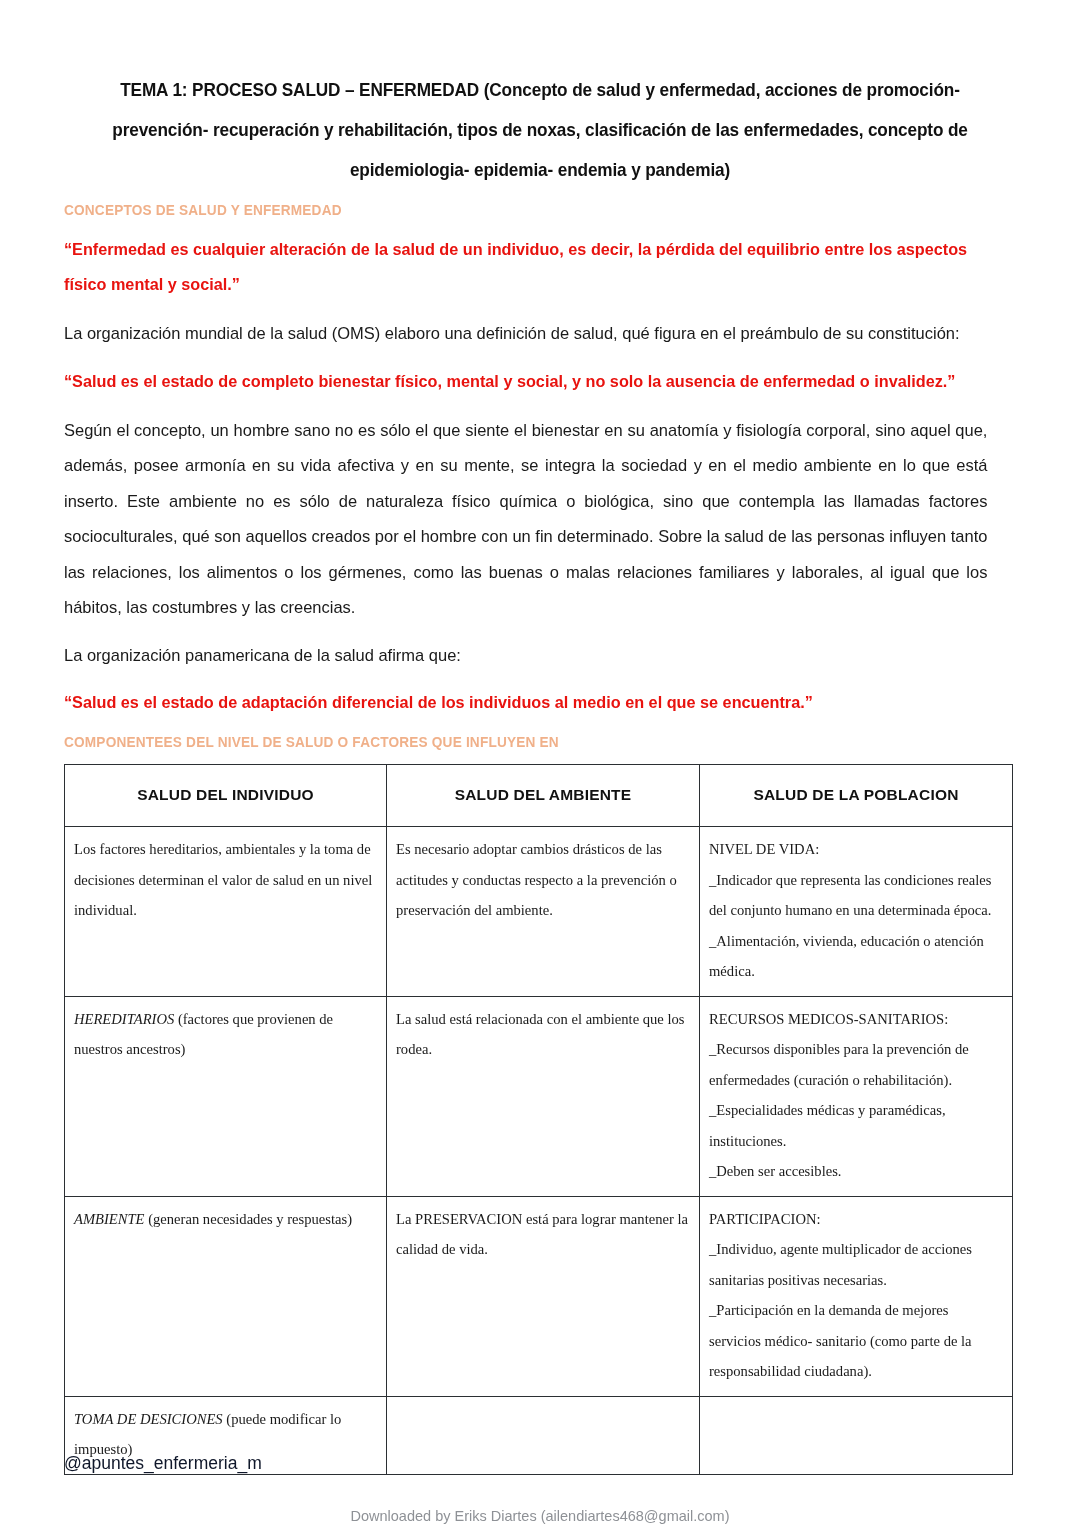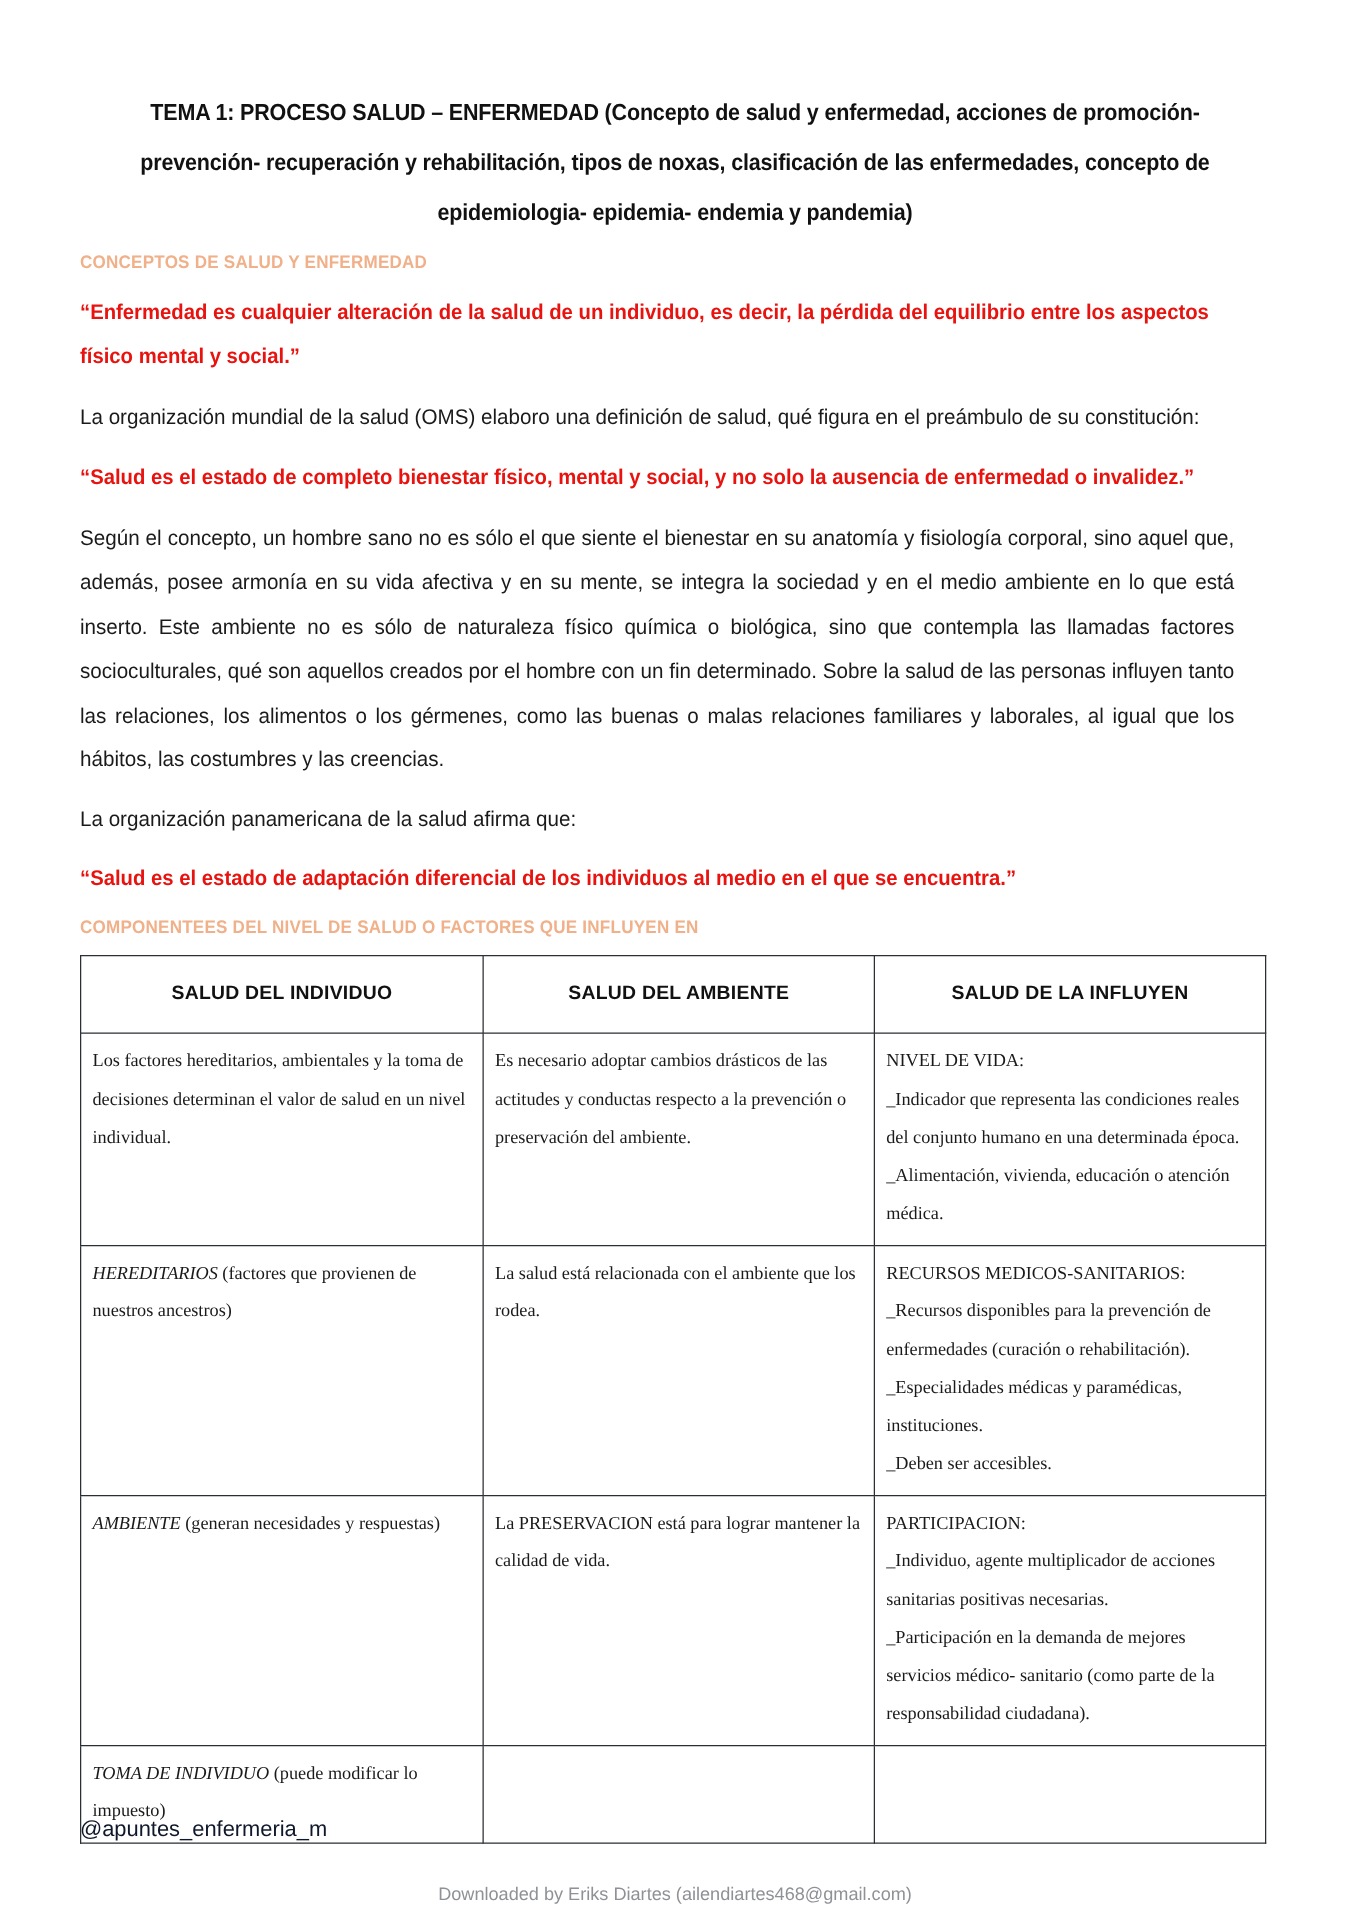--- a/index.html
+++ b/index.html
@@ -172,21 +172,21 @@
       <table class="factors">
         <colgroup>
             <col class="c1">
             <col class="c2">
             <col class="c3">
           </colgroup>
         <thead>
           <tr>
             <th>SALUD DEL INDIVIDUO</th>
             <th>SALUD DEL AMBIENTE</th>
-            <th>SALUD DE LA INFLUYEN</th>
+            <th>SALUD DE LA POBLACION</th>
           </tr>
         </thead>
         <tbody>
           <tr class="row-tall">
             <td class="red">
               <span class="ital"></span><span>Los factores hereditarios, ambientales y la toma de decisiones determinan el valor de salud en un nivel individual.</span>
             </td>
             <td class="red">Es necesario adoptar cambios drásticos de las actitudes y conductas respecto a la prevención o preservación del ambiente.</td>
             <td>
               <div>NIVEL DE VIDA:</div>
@@ -212,21 +212,21 @@
             </td>
             <td>La PRESERVACION está para lograr mantener la calidad de vida.</td>
             <td>
               <div>PARTICIPACION:</div>
               <div>_Individuo, agente multiplicador de acciones sanitarias positivas necesarias.</div>
               <div>_Participación en la demanda de mejores servicios médico- sanitario (como parte de la responsabilidad ciudadana).</div>
             </td>
           </tr>
           <tr class="row-last">
             <td>
-              <span class="ital">TOMA DE INDIVIDUO</span><span> (puede modificar lo impuesto)</span>
+              <span class="ital">TOMA DE DESICIONES</span><span> (puede modificar lo impuesto)</span>
             </td>
             <td></td>
             <td></td>
           </tr>
         </tbody>
       </table>
     </div>
 
   </div>
 

